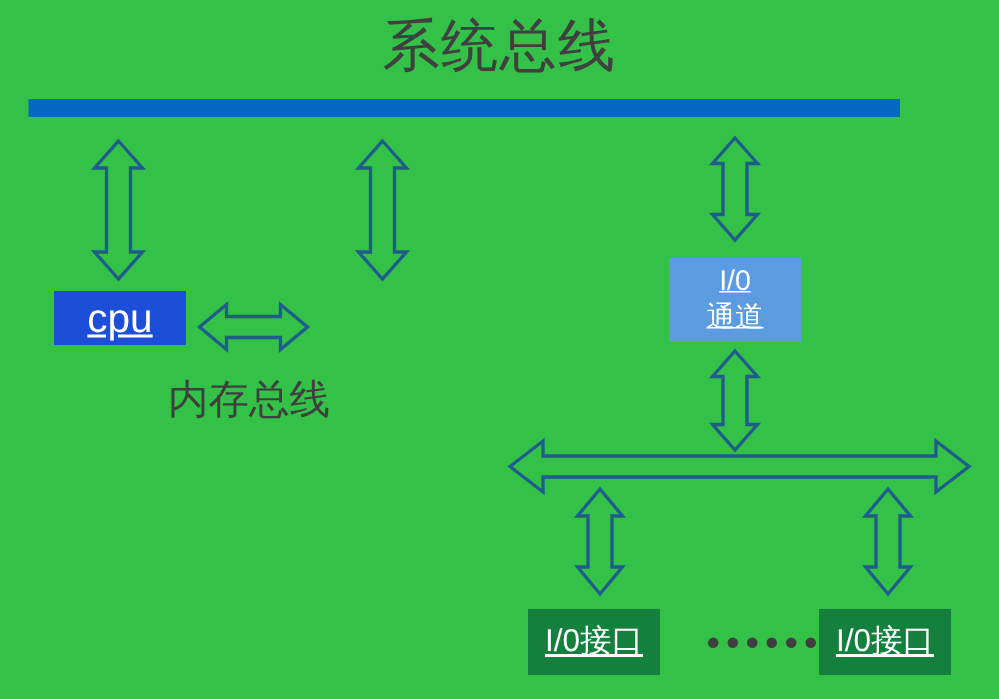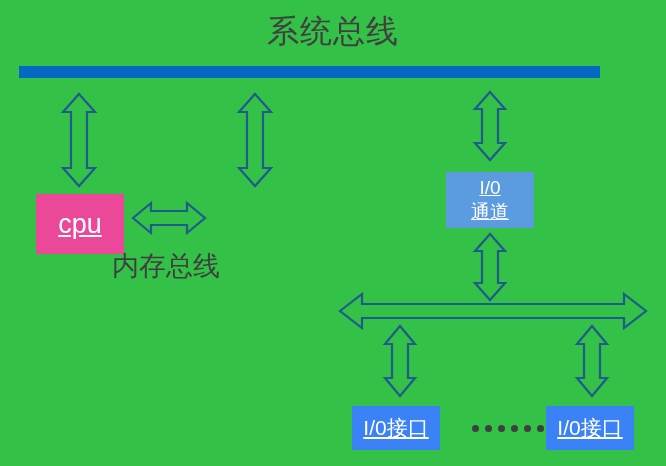--- a/index.html
+++ b/index.html
@@ -23,21 +23,21 @@
   }
   .abs { position: absolute; }
 
   
   .diagram-title {
     left: 0;
     top: 8px;
     width: 666px;
     text-align: center;
     color: #404040;
-    font-size: 32px;
+    font-size: 38px;
     line-height: 46px;
     letter-spacing: 1px;
     white-space: nowrap;
   }
 
   
   .system-bus-bar {
     left: 19px;
     top: 66px;
     width: 581px;
@@ -52,22 +52,22 @@
     justify-content: center;
     color: #FFFFFF;
     text-align: center;
     box-sizing: border-box;
     text-decoration: underline;
   }
   .box-cpu {
     left: 36px;
     top: 194px;
     width: 88px;
-    height: 60px;
-    background: #ec4899;
+    height: 36px;
+    background: #1d4ed8;
     font-size: 27px;
     line-height: 30px;
   }
   .box-memory {
     left: 207px;
     top: 193px;
     width: 98px;
     height: 50px;
     background: #FFC000;
     font-size: 28px;
@@ -80,21 +80,21 @@
     height: 56px;
     background: #5B9BDF;
     font-size: 19px;
     line-height: 24px;
     flex-direction: column;
   }
   .box-io-port {
     top: 406px;
     width: 88px;
     height: 44px;
-    background: #3b82f6;
+    background: #15803d;
     font-size: 21px;
     line-height: 24px;
   }
   .box-io-port-left  { left: 352px; }
   .box-io-port-right { left: 546px; }
 
   
   .label-text {
     color: #3F3F3F;
     white-space: nowrap;

